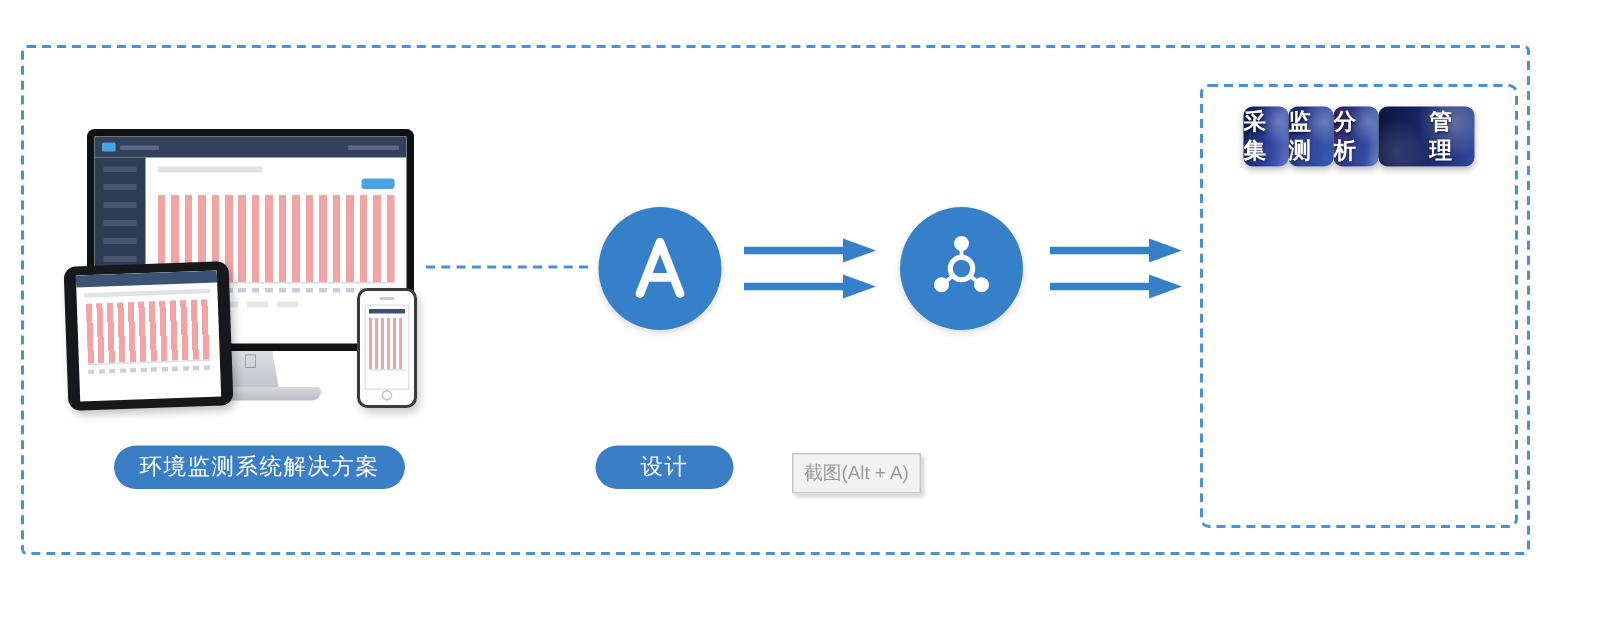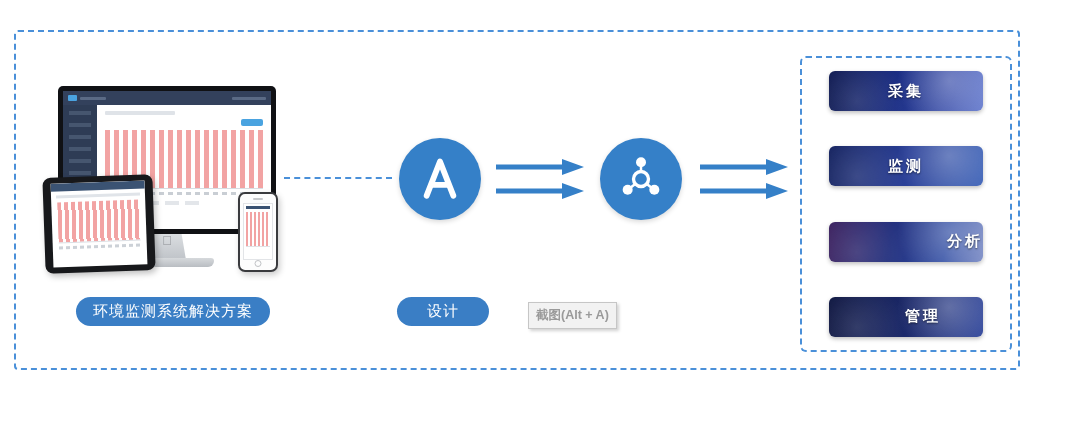--- a/index.html
+++ b/index.html
@@ -86,26 +86,26 @@
   .pill{position:absolute;height:29px;border-radius:15px;background:var(--pill-blue,#3a7ec5);
     color:#fff;font-size:15px;display:flex;align-items:center;justify-content:center;
     letter-spacing:1px;}
   .pill.title-pill{left:76px;top:297px;width:194px;}
   .pill.design-pill{left:397px;top:297px;width:92px;}
   .pill.build-pill{left:597px;top:297px;width:96px;}
 
   
   .snip-tooltip{position:absolute;left:528px;top:302px;z-index:10;
     background:rgba(242,242,242,.97);border:1px solid #c6c6c6;color:var(--tooltip-gray,#9a9a9a);
-    font-size:12.5px;padding:4px 7px;box-shadow:2px 2px 3px rgba(0,0,0,.18);white-space:nowrap;font-weight:bold;}
+    font-size:12.5px;padding:4px 7px;box-shadow:2px 2px 3px rgba(0,0,0,.18);white-space:nowrap;}
 
   
   .modules-box{position:absolute;left:800px;top:56px;width:212px;height:296px;
     border:2px dashed var(--border-blue,#4a90d9);border-radius:6px;box-sizing:border-box;
-    display:flex;flex-direction:column;justify-content:space-between;padding:13px 27px;}
+    display:flex;justify-content:space-between;padding:13px 27px;}
   .module-banner{height:40px;border-radius:6px;position:relative;overflow:hidden;
     display:flex;align-items:center;justify-content:center;
     box-shadow:0 2px 4px rgba(0,0,0,.25);}
   .module-banner::before{content:"";position:absolute;inset:0;border-radius:inherit;
     background:radial-gradient(circle at 78% 25%,rgba(255,255,255,.28),transparent 42%),
                radial-gradient(circle at 18% 75%,rgba(255,255,255,.14),transparent 38%);}
   .module-banner .module-label{position:relative;color:#fff;font-size:15px;font-weight:bold;
     letter-spacing:3px;text-shadow:0 1px 2px rgba(0,0,0,.55);}
   .module-banner.b1{background:linear-gradient(100deg,#0d1850 0%,#1c2f86 45%,#4559b2 80%,#6a7fd0 100%);}
   .module-banner.b2{background:linear-gradient(100deg,#12205e 0%,#2a3f97 50%,#3e63b8 100%);}

